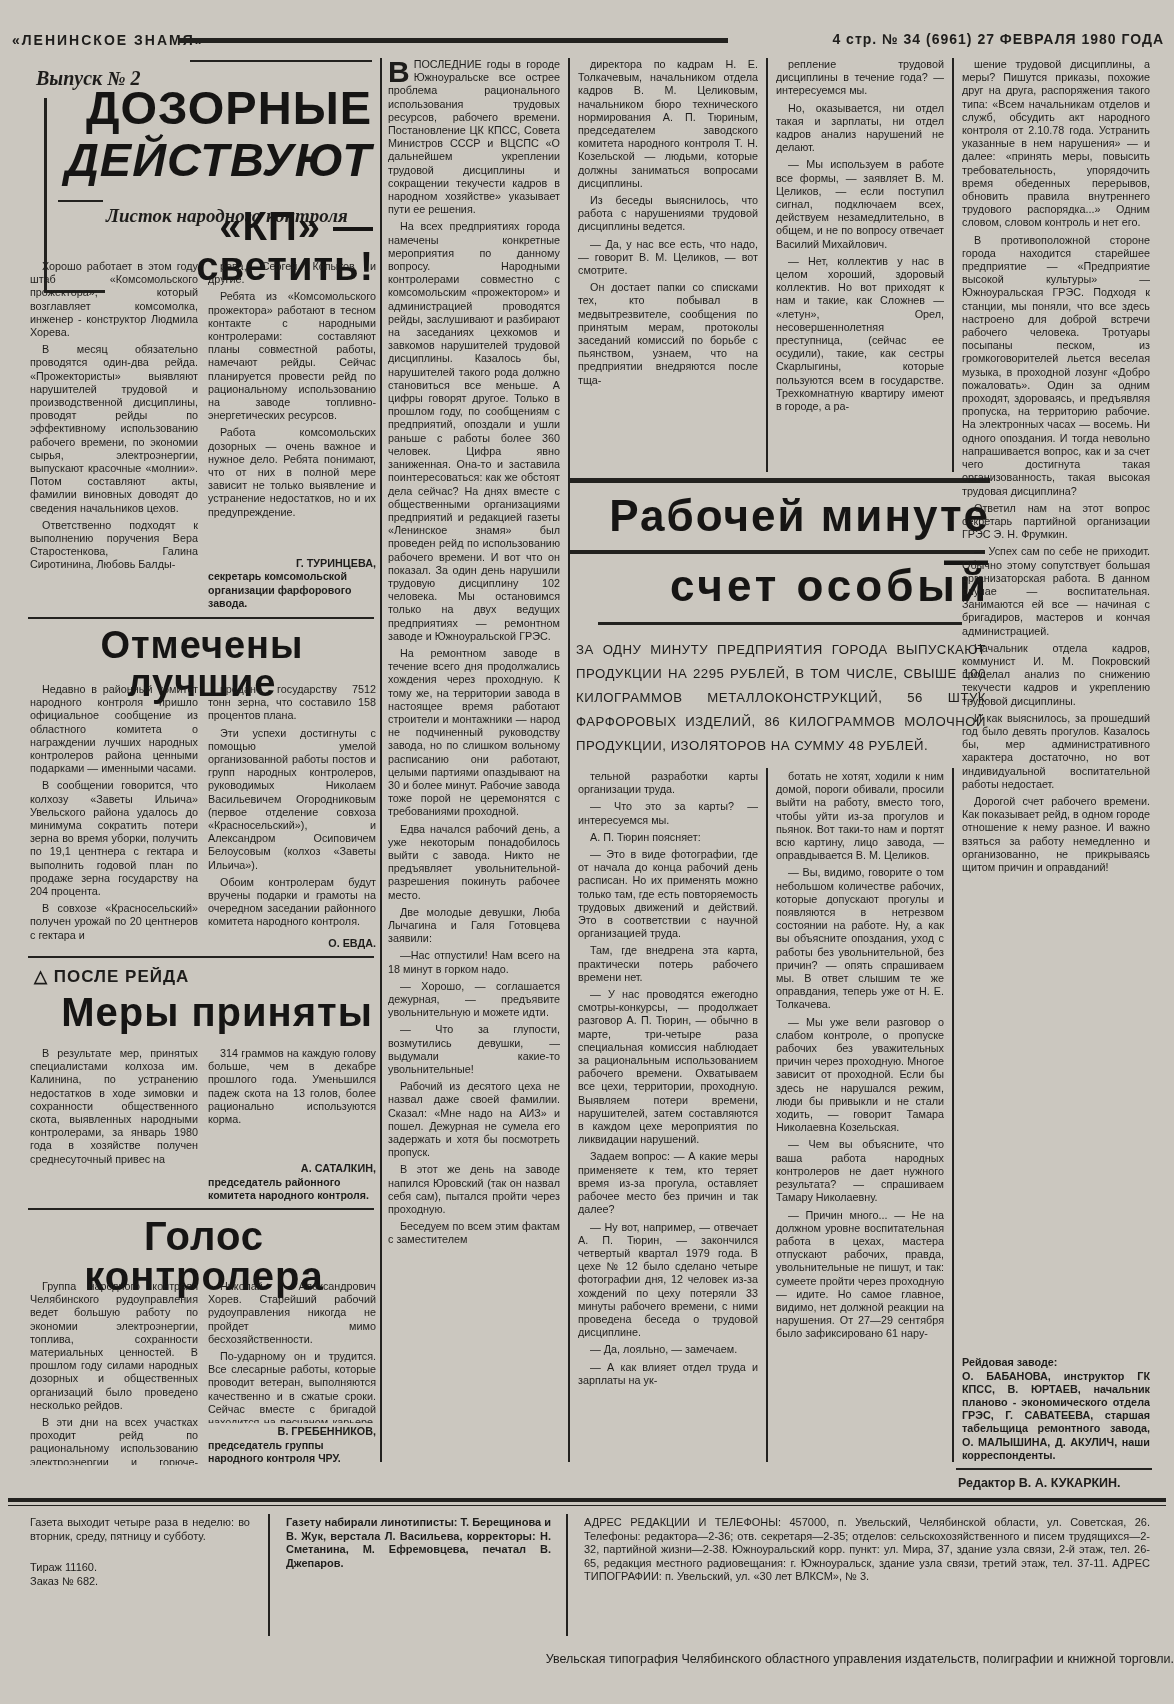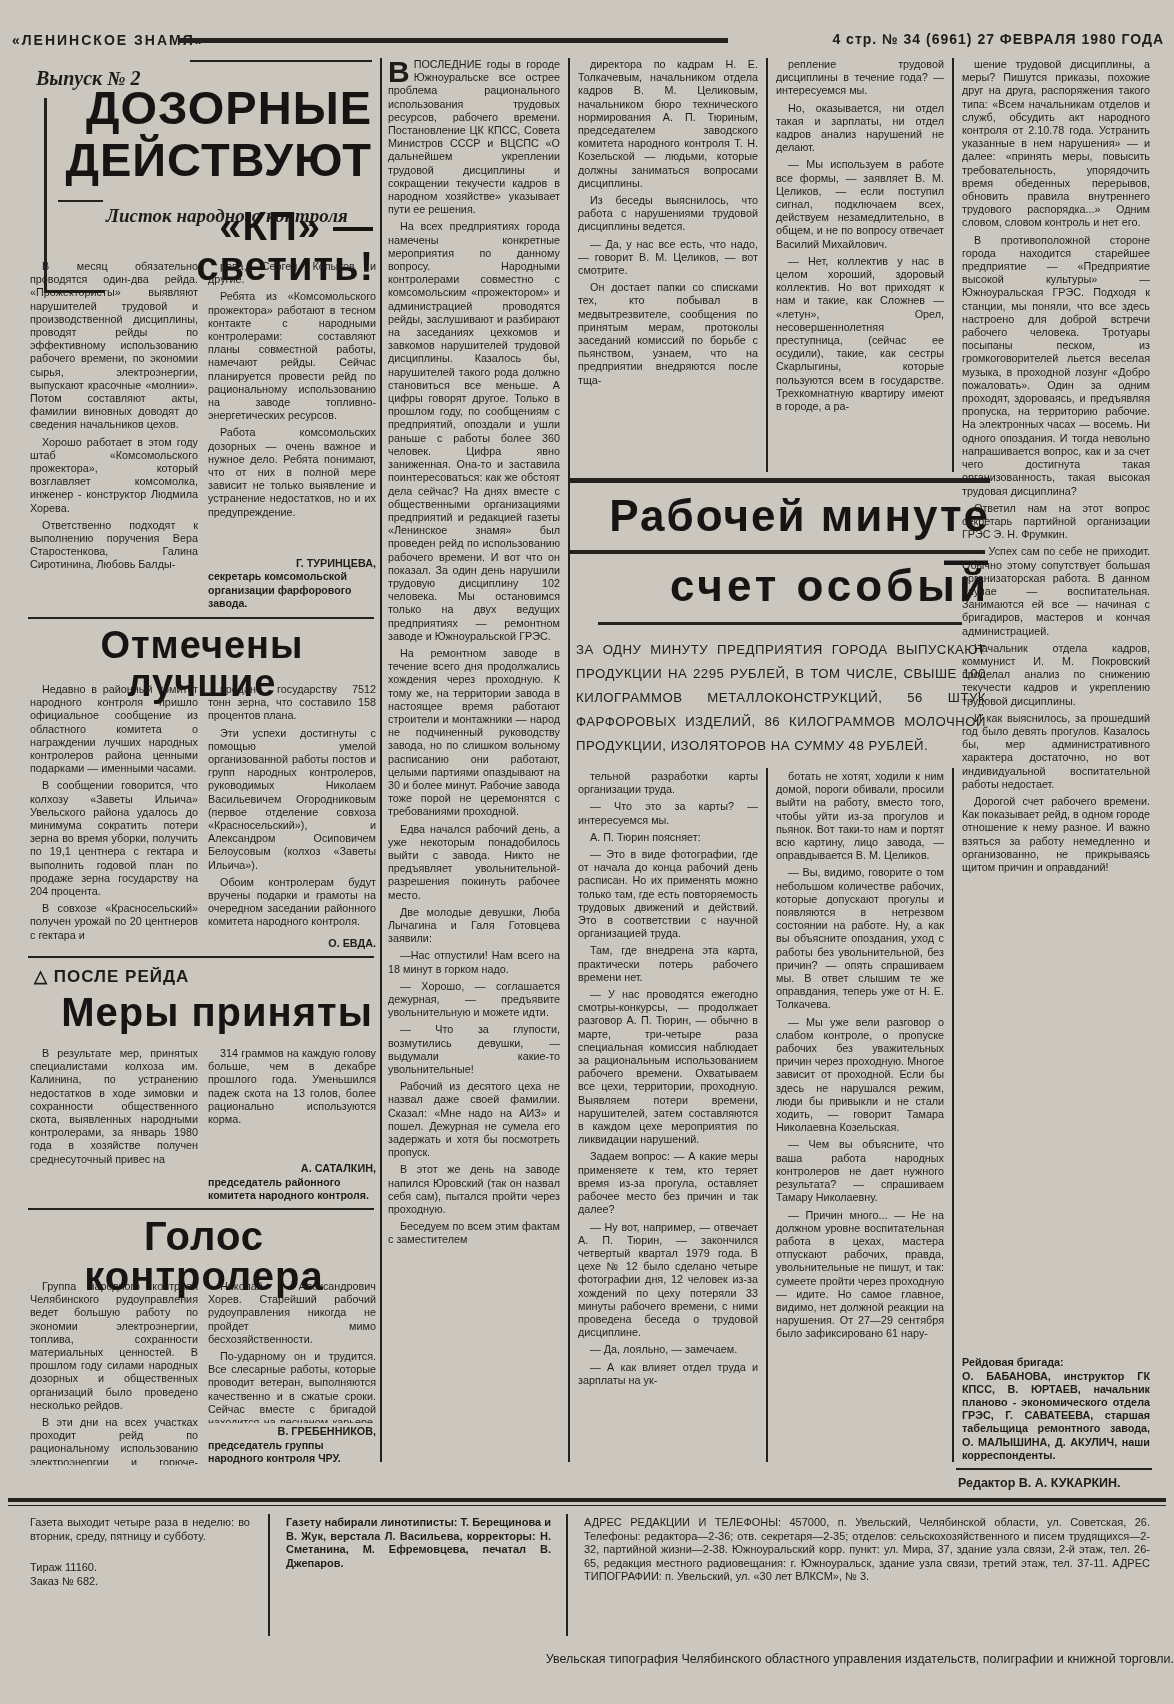--- a/index.html
+++ b/index.html
@@ -38,29 +38,29 @@
 <div id="page">
 
   <div class="abs masthead" style="left:12px;top:32px;">«ЛЕНИНСКОЕ ЗНАМЯ»</div>
   <div class="rule-h" style="left:178px;top:38px;width:550px;height:5px;"></div>
   <div class="abs issue-info" style="left:740px;top:31px;width:424px;">4 стр. № 34 (6961) 27 ФЕВРАЛЯ 1980 ГОДА</div>
 
   <div class="abs script" style="left:36px;top:50px;font-size:20px;">Выпуск № 2</div>
   <div class="rule-h" style="left:190px;top:60px;width:182px;height:2px;"></div>
   <div class="abs" style="left:44px;top:98px;width:58px;height:192px;border-left:3px solid #23221f;border-bottom:3px solid #23221f;"></div>
   <div class="abs display center" style="left:60px;top:84px;width:312px;font-size:47px;">ДОЗОРНЫЕ</div>
-  <div class="abs display center" style="left:60px;top:136px;width:312px;font-size:47px;">ДЕЙСТВУЮТ</div>
+  <div class="abs display center" style="left:60px;top:136px;width:312px;font-size:47px;font-style:italic;">ДЕЙСТВУЮТ</div>
   <div class="rule-h" style="left:58px;top:200px;width:45px;height:2px;"></div>
   <div class="abs script" style="left:106px;top:188px;font-size:19px;">Листок народного контроля</div>
 
   <div class="abs display center" style="left:30px;top:206px;width:344px;font-size:40px;">«КП» — светить!</div>
   <div class="col" style="left:30px;top:260px;width:168px;height:350px;">
     <div class="paras">
+        <p class="para">Хорошо работает в этом году штаб «Комсомольского прожектора», который возглавляет комсомолка, инженер - конструктор Людмила Хорева.</p>
         <p class="para">В месяц обязательно проводятся один-два рейда. «Прожектористы» выявляют нарушителей трудовой и производственной дисциплины, проводят рейды по эффективному использованию рабочего времени, по экономии сырья, электроэнергии, выпускают красочные «молнии». Потом составляют акты, фамилии виновных доводят до сведения начальников цехов.</p>
-        <p class="para">Хорошо работает в этом году штаб «Комсомольского прожектора», который возглавляет комсомолка, инженер - конструктор Людмила Хорева.</p>
         <p class="para">Ответственно подходят к выполнению поручения Вера Старостенкова, Галина Сиротинина, Любовь Балды-</p>
       </div>
   </div>
   <div class="col" style="left:208px;top:260px;width:168px;height:350px;">
     <div class="paras">
         <p class="para">рева, Сергей Копытов и другие.</p>
         <p class="para">Ребята из «Комсомольского прожектора» работают в тесном контакте с народными контролерами: составляют планы совместной работы, намечают рейды. Сейчас планируется провести рейд по рациональному использованию на заводе топливно-энергетических ресурсов.</p>
         <p class="para">Работа комсомольских дозорных — очень важное и нужное дело. Ребята понимают, что от них в полной мере зависит не только выявление и устранение недостатков, но и их предупреждение.</p>
       </div>
     <div class="byline">
@@ -201,21 +201,21 @@
     <div class="paras">
         <p class="para">шение трудовой дисциплины, а меры? Пишутся приказы, похожие друг на друга, распоряжения такого типа: «Всем начальникам отделов и служб, обсудить акт народного контроля от 2.10.78 года. Устранить указанные в нем нарушения» — и далее: «принять меры, повысить требовательность, упорядочить время обеденных перерывов, обновить правила внутреннего трудового распорядка...» Одним словом, словом контроль и нет его.</p>
         <p class="para">В противоположной стороне города находится старейшее предприятие — «Предприятие высокой культуры» — Южноуральская ГРЭС. Подходя к станции, мы поняли, что все здесь настроено для доброй встречи рабочего человека. Тротуары посыпаны песком, из громкоговорителей льется веселая музыка, в проходной лозунг «Добро пожаловать». Один за одним проходят, здороваясь, и предъявляя пропуска, на территорию рабочие. На электронных часах — восемь. Ни одного опоздания. И тогда невольно напрашивается вопрос, как и за счет чего достигнута такая организованность, такая высокая трудовая дисциплина?</p>
         <p class="para">Ответил нам на этот вопрос секретарь партийной организации ГРЭС Э. Н. Фрумкин.</p>
         <p class="para">— Успех сам по себе не приходит. Обычно этому сопутствует большая организаторская работа. В данном случае — воспитательная. Занимаются ей все — начиная с бригадиров, мастеров и кончая администрацией.</p>
         <p class="para">Начальник отдела кадров, коммунист И. М. Покровский проделал анализ по снижению текучести кадров и укреплению трудовой дисциплины.</p>
         <p class="para">И как выяснилось, за прошедший год было девять прогулов. Казалось бы, мер административного характера достаточно, но вот индивидуальной воспитательной работы недостает.</p>
         <p class="para">Дорогой счет рабочего времени. Как показывает рейд, в одном городе отношение к нему разное. И важно взяться за работу немедленно и организованно, не прикрываясь щитом причин и оправданий!</p>
       </div>
     <div class="brigade">
-      <div>Рейдовая бригада:</div>
+      <div>Рейдовая заводе:</div>
       <div>О. БАБАНОВА, инструктор ГК КПСС, В. ЮРТАЕВ, начальник планово - экономического отдела ГРЭС, Г. САВАТЕЕВА, старшая табельщица ремонтного завода, О. МАЛЫШИНА, Д. АКУЛИЧ, наши корреспонденты.</div>
     </div>
   </div>
 
   <div class="rule-h" style="left:956px;top:1468px;width:196px;height:2px;"></div>
   <div class="abs editor-line" style="left:958px;top:1476px;width:192px;">Редактор В. А. КУКАРКИН.</div>
 
   <div class="rule-h" style="left:8px;top:1498px;width:1158px;height:4px;"></div>
   <div class="rule-h" style="left:8px;top:1505px;width:1158px;height:1px;"></div>
 

